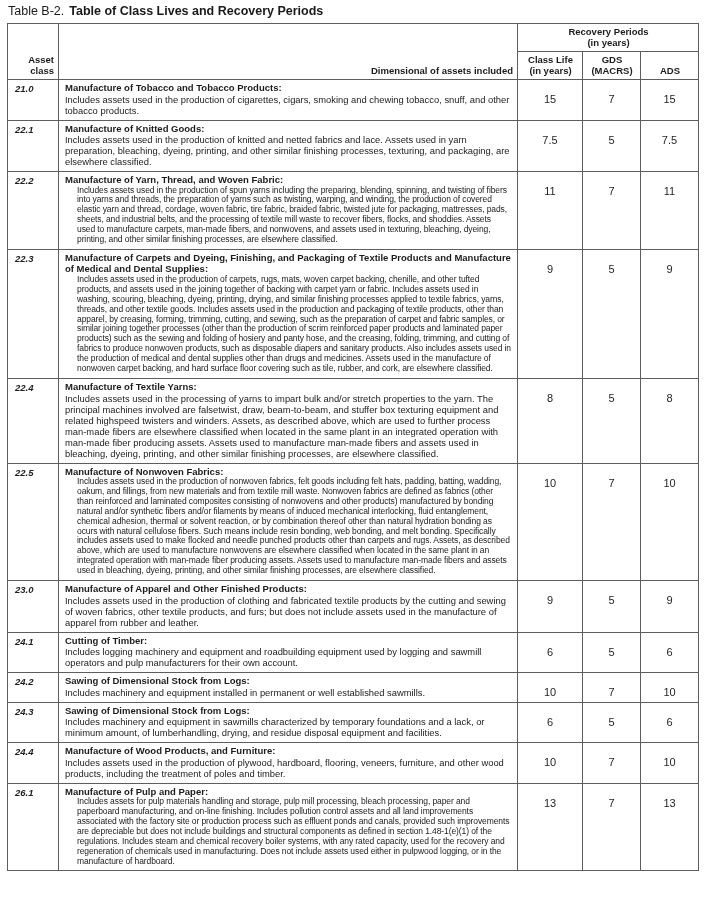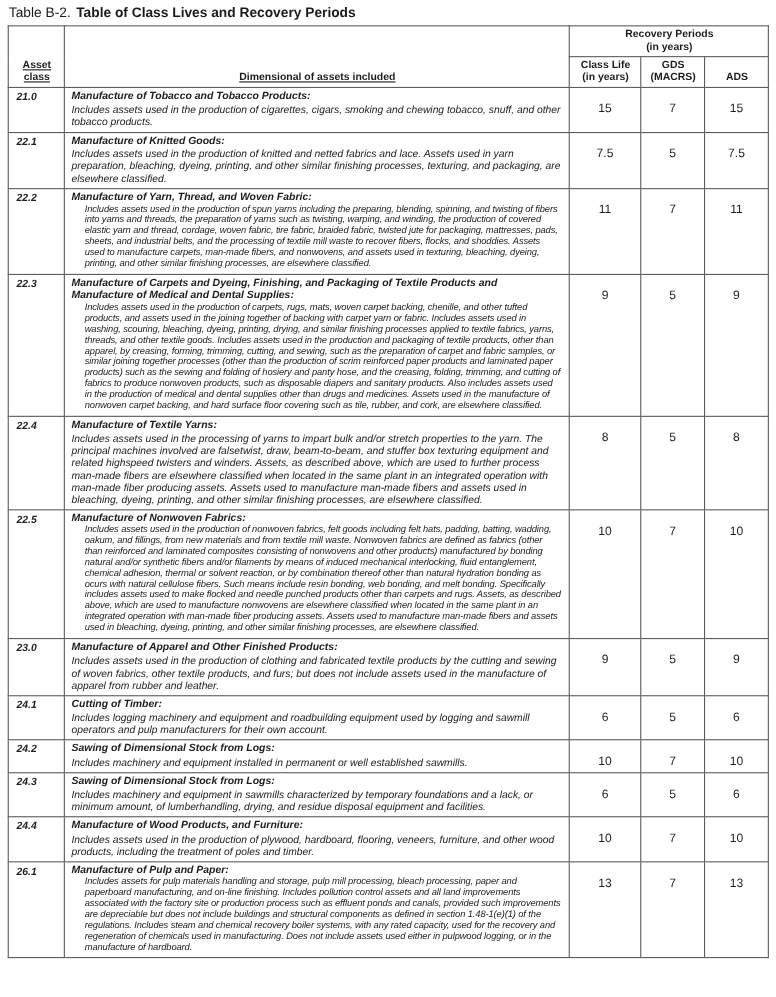--- a/index.html
+++ b/index.html
@@ -40,23 +40,22 @@
   }
   thead th {
     font-size: 9.5px;
     font-weight: 700;
     line-height: 11px;
     white-space: pre-line;
     padding: 2px 4px 3px 5px;
     color: #1c1c1c;
   }
   th.asset-h, th.desc-h {
-    text-align: center;
+    text-align: right;
     vertical-align: bottom;
-    text-decoration: underline;
   }
   th.group-h {
     text-align: center;
     vertical-align: middle;
     height: 26px;
   }
   th.sub-h {
     text-align: center;
     vertical-align: bottom;
     height: 25px;
@@ -67,21 +66,20 @@
     vertical-align: top;
     padding: 3px 2px 2px 7px;
     font-style: italic;
   }
   td.desc {
     vertical-align: top;
     font-size: 9.4px;
     line-height: 11px;
     padding: 2px 6px 4px 6px;
     color: #222;
-    font-style: italic;
   }
   td.desc .heading {
     font-weight: 700;
     font-size: 9.5px;
     line-height: 11.5px;
     color: #1c1c1c;
   }
   td.num {
     text-align: center;
     vertical-align: top;

